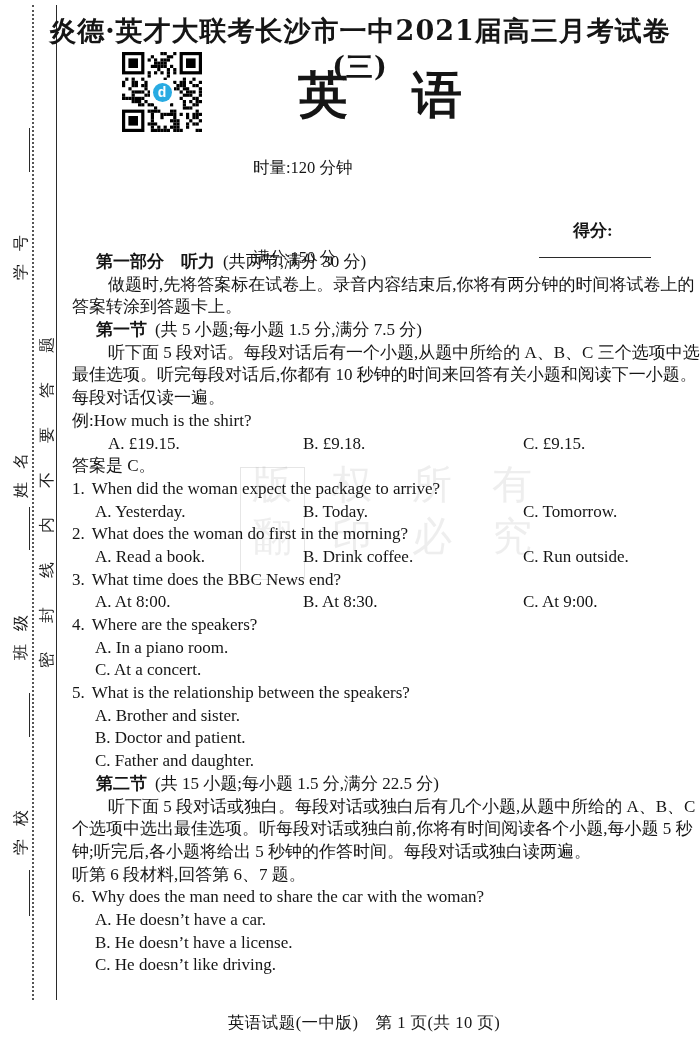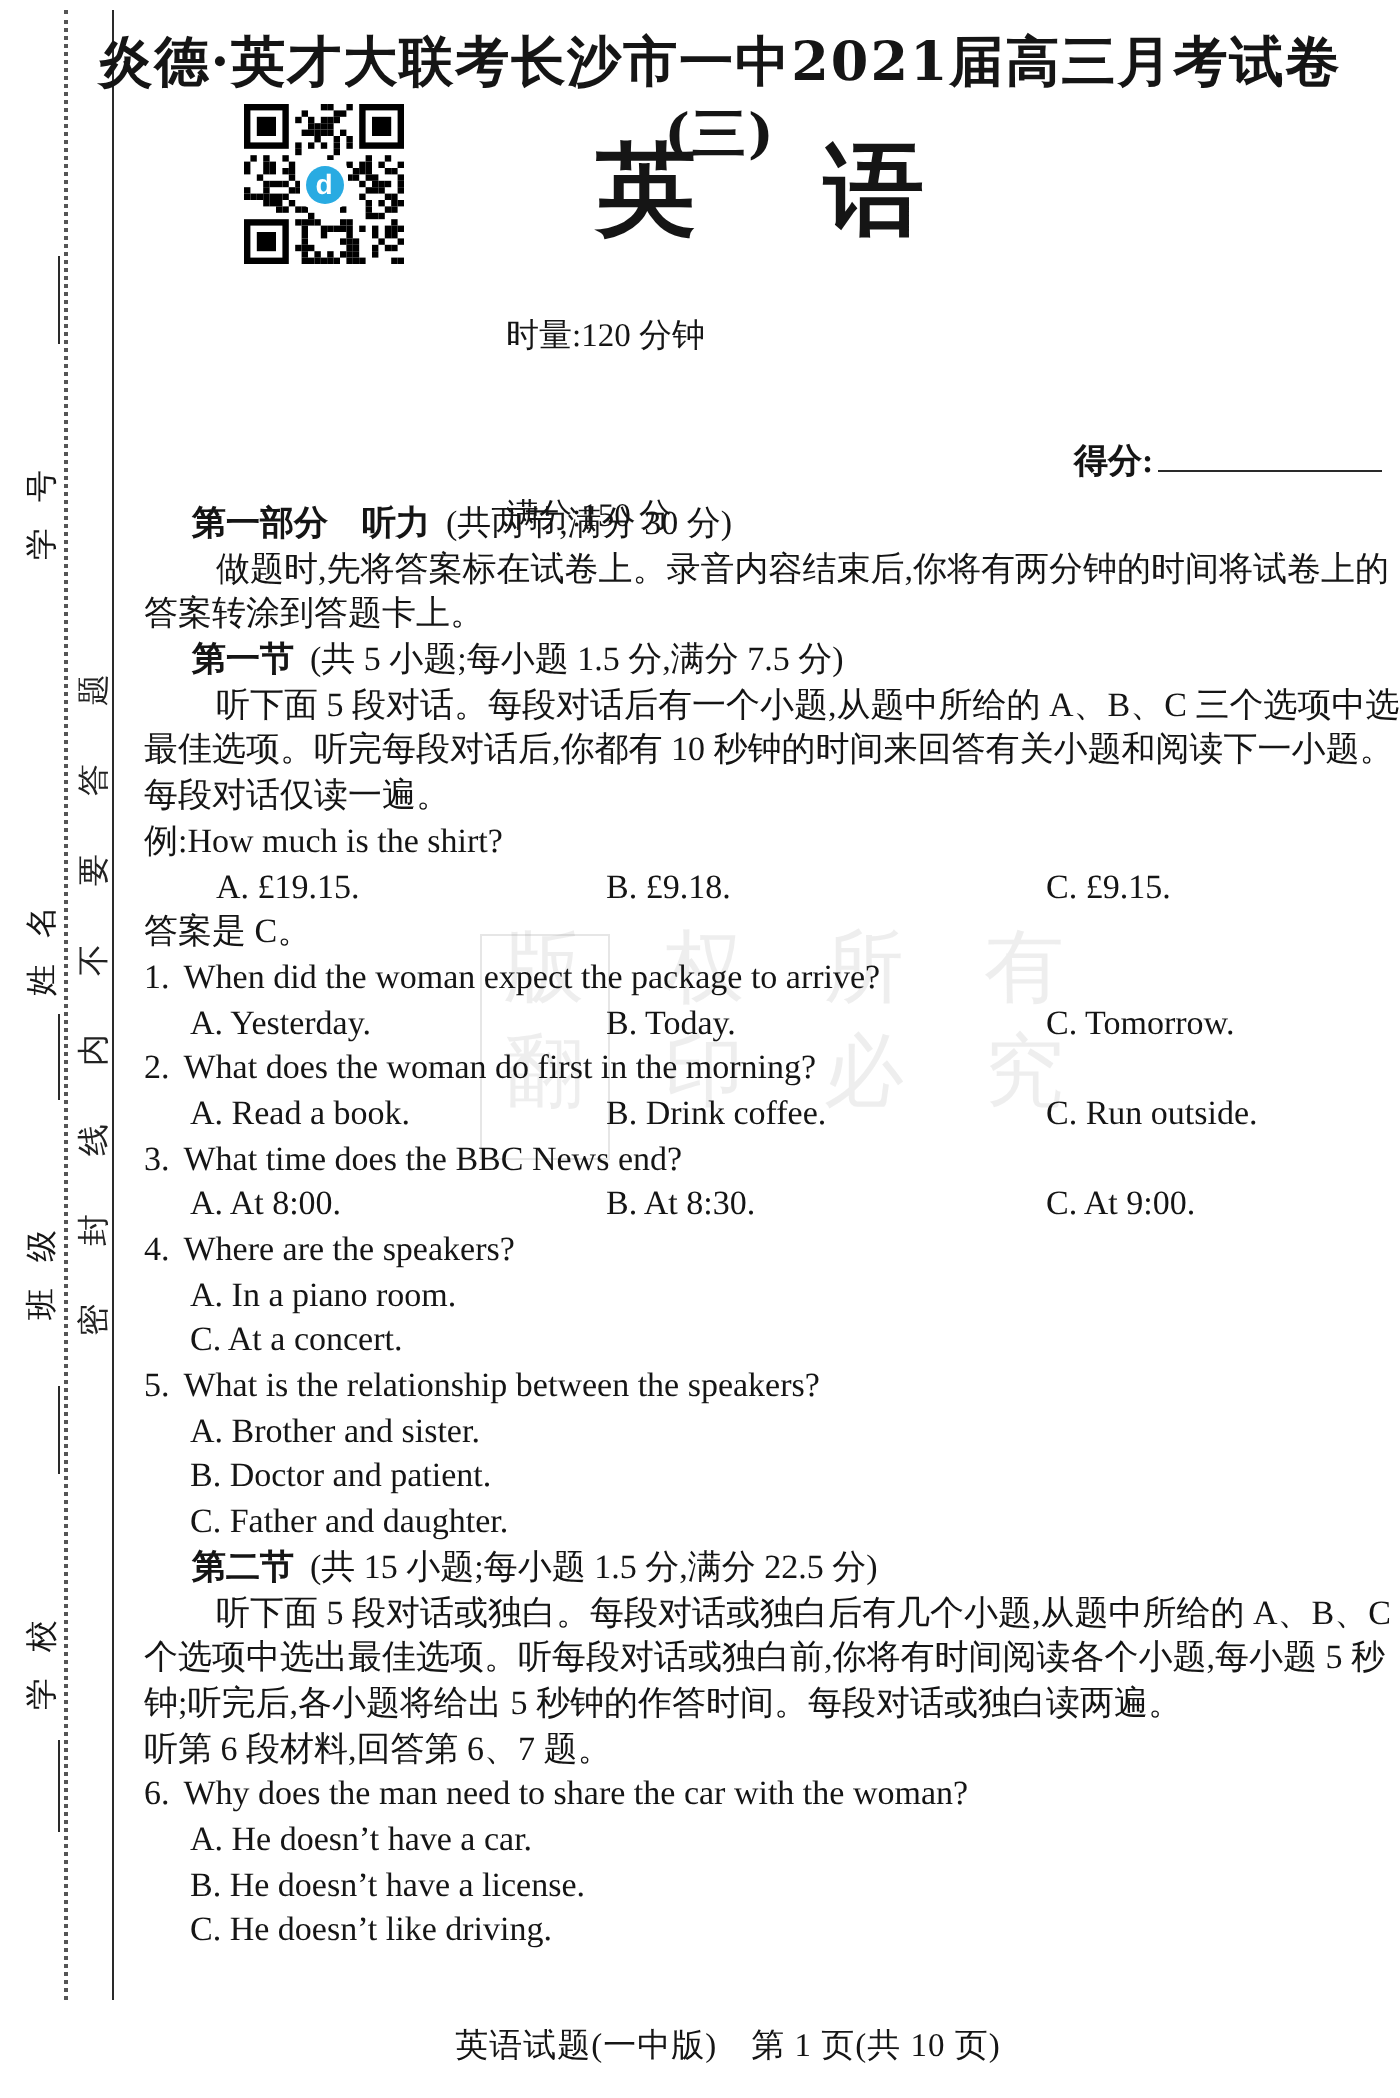--- a/index.html
+++ b/index.html
@@ -18,21 +18,21 @@
         transform-origin:0 0;transform:rotate(-90deg);
         font-size:16px;letter-spacing:29px;white-space:nowrap;color:#222;}
   
   .title{position:absolute;left:40px;top:13px;width:640px;text-align:center;
          font-size:27px;font-weight:700;letter-spacing:1px;font-family:"DejaVu Serif",serif;}
   .subject{position:absolute;left:60px;top:62px;width:640px;text-align:center;
            font-size:50px;letter-spacing:64px;text-indent:64px;
            font-family:"Liberation Sans","DejaVu Sans",sans-serif;font-weight:700;}
   .meta{position:absolute;left:253px;top:157px;font-size:16.5px;display:flex;gap:68px;flex-direction:column;}
   .score{position:absolute;left:537px;top:219px;font-size:17px;}
-  .score .lbl{font-family:Liberation Serif, serif;font-weight:700;}
+  .score .lbl{font-family:Liberation Serif, serif;font-weight:700;margin-left:36px;}
   .score-line{display:inline-block;width:112px;border-bottom:1.6px solid #2a2a2a;height:15px;margin-left:2px;}
   
   .qr{position:absolute;left:122px;top:52px;width:80px;height:80px;}
   .qr svg{position:absolute;left:0;top:0;}
   .qr-logo{position:absolute;left:28px;top:28px;width:24px;height:24px;background:#fff;
            border-radius:6px;display:flex;align-items:center;justify-content:center;}
   .qr-circle{width:19px;height:19px;border-radius:50%;display:flex;align-items:center;
              justify-content:center;color:#fff;font-family:"Liberation Sans","DejaVu Sans",sans-serif;
              font-weight:700;font-size:14px;line-height:1;}
   

